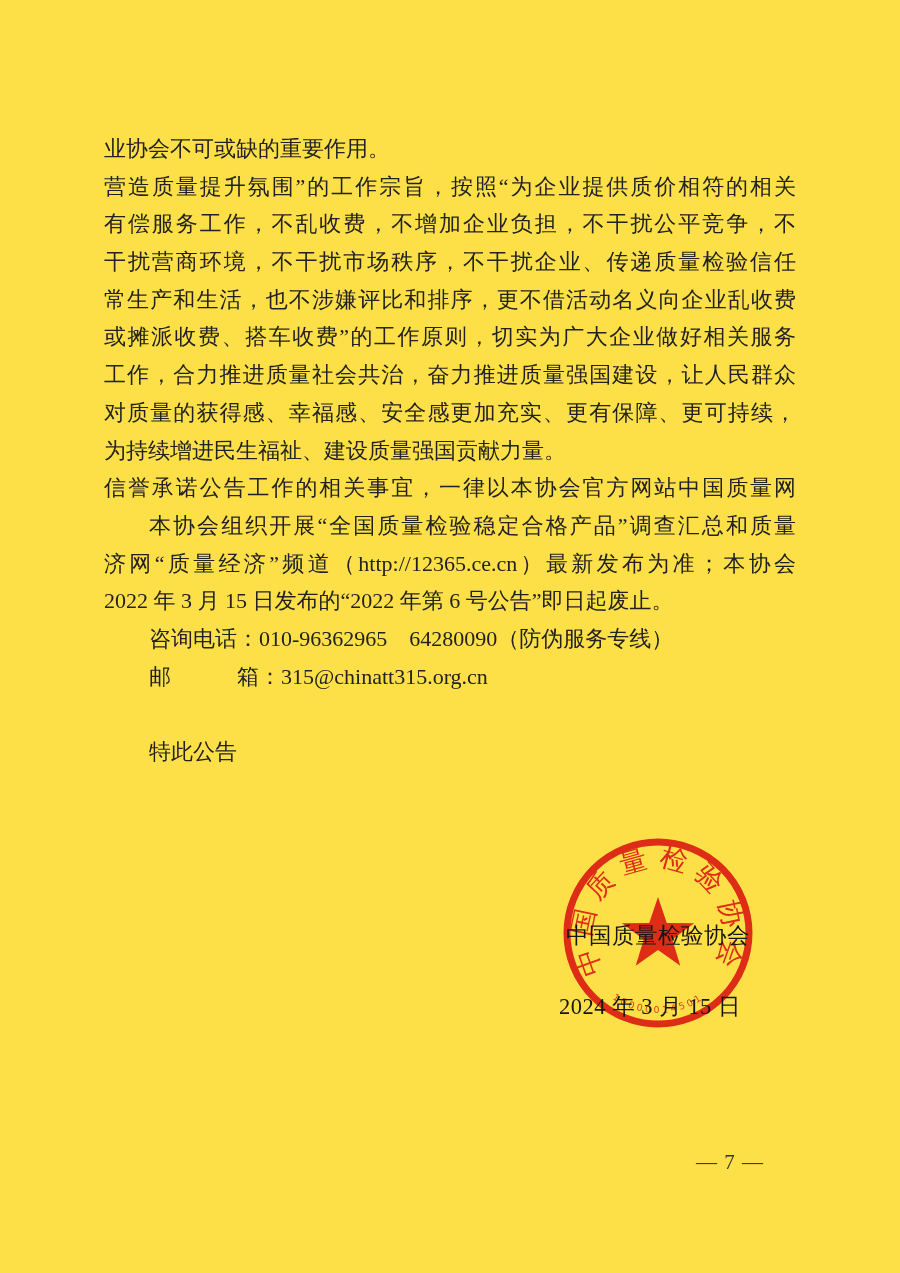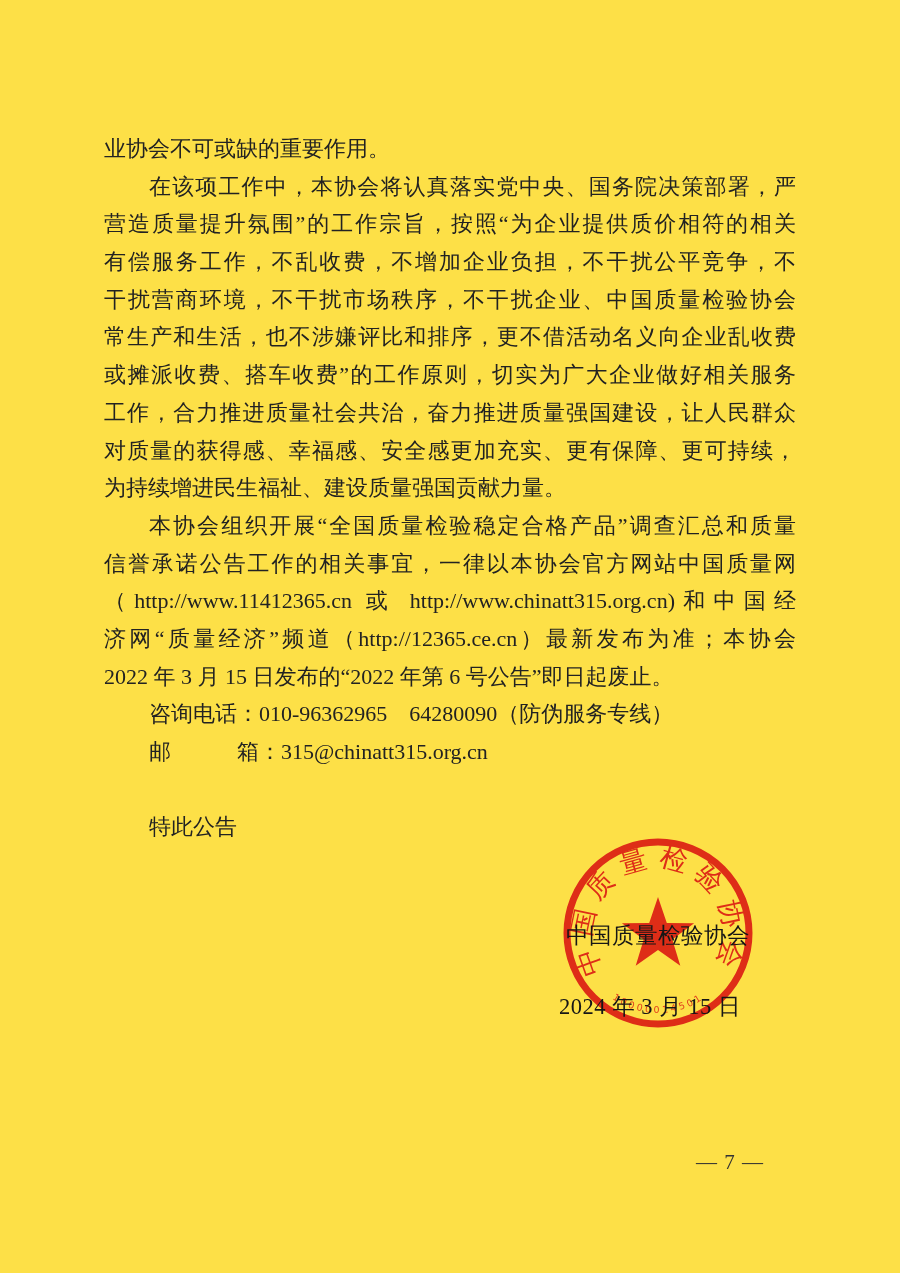--- a/index.html
+++ b/index.html
@@ -83,32 +83,30 @@
     color: #333333;
   }
 </style>
 </head>
 <body>
 
 <div class="page">
 
   <main class="content">
     <div class="line">业协会不可或缺的重要作用。</div>
-    <div class="line j indent">在该项工作中，本协会将认真落实党中央、国务院决策部署，严</div>
     <div class="line j">营造质量提升氛围”的工作宗旨，按照“为企业提供质价相符的相关</div>
     <div class="line j">有偿服务工作，不乱收费，不增加企业负担，不干扰公平竞争，不</div>
-    <div class="line j">干扰营商环境，不干扰市场秩序，不干扰企业、中国质量检验协会</div>
+    <div class="line j">干扰营商环境，不干扰市场秩序，不干扰企业、传递质量检验信任</div>
     <div class="line j">常生产和生活，也不涉嫌评比和排序，更不借活动名义向企业乱收费</div>
     <div class="line j">或摊派收费、搭车收费”的工作原则，切实为广大企业做好相关服务</div>
     <div class="line j">工作，合力推进质量社会共治，奋力推进质量强国建设，让人民群众</div>
     <div class="line j">对质量的获得感、幸福感、安全感更加充实、更有保障、更可持续，</div>
     <div class="line">为持续增进民生福祉、建设质量强国贡献力量。</div>
+    <div class="line j">信誉承诺公告工作的相关事宜，一律以本协会官方网站中国质量网</div>
     <div class="line j indent">本协会组织开展“全国质量检验稳定合格产品”调查汇总和质量</div>
-    <div class="line j">信誉承诺公告工作的相关事宜，一律以本协会官方网站中国质量网</div>
-    <div class="line j">（http://www.11412365.cn 或 http://www.chinatt315.org.cn)和中国经</div>
     <div class="line j">济网“质量经济”频道（http://12365.ce.cn）最新发布为准；本协会</div>
     <div class="line">2022 年 3 月 15 日发布的“2022 年第 6 号公告”即日起废止。</div>
     <div class="line indent">咨询电话：010-96362965　64280090（防伪服务专线）</div>
     <div class="line indent">邮　　　箱：315@chinatt315.org.cn</div>
     <div class="line"></div>
     <div class="line indent">特此公告</div>
   </main>
 
   <svg class="seal" viewBox="0 0 200 200" aria-hidden="true">
     <defs>

